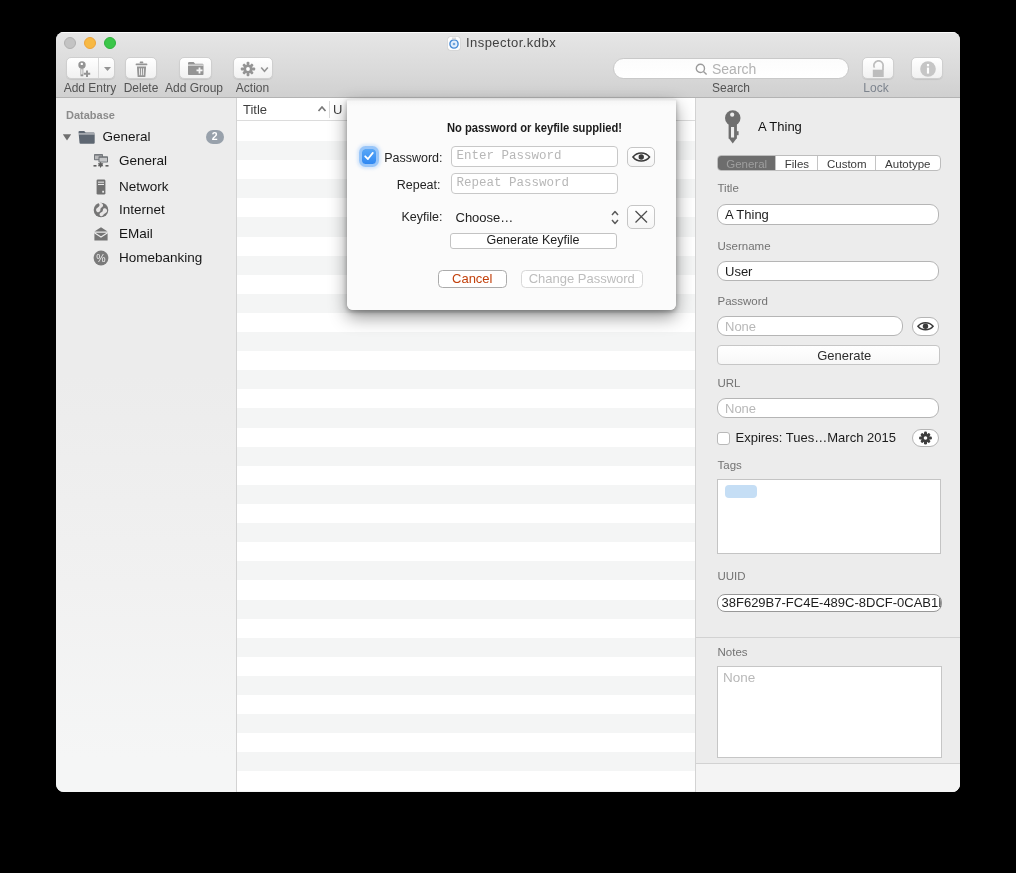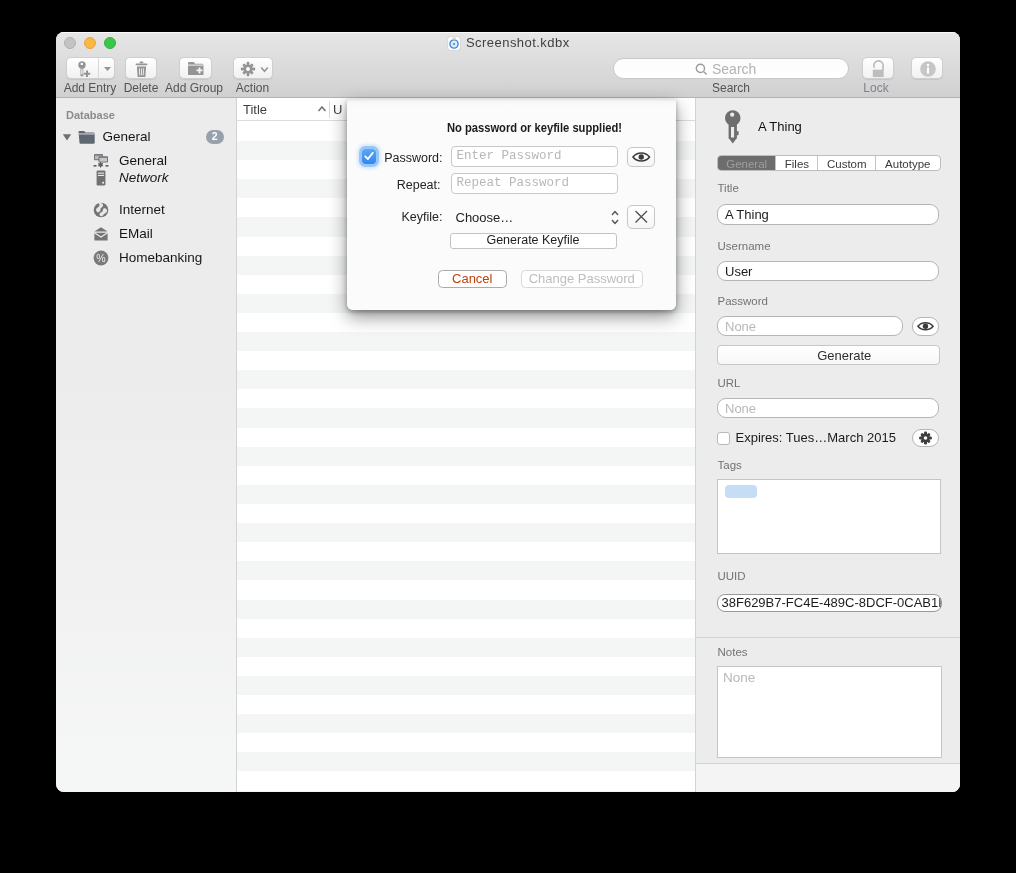--- a/index.html
+++ b/index.html
@@ -111,21 +111,21 @@
     <div class="light" id="l1"></div>
       <div class="light" id="l2"></div>
       <div class="light" id="l3"></div>
     <div id="docicon">
       <svg width="12" height="13" viewBox="0 0 12 13">
         <circle cx="6" cy="7" r="4.1" fill="#e3eefb" stroke="#4489d4" stroke-width="1.4"></circle>
         <circle cx="6" cy="7" r="1.3" fill="#6fa5de"></circle>
         <rect x="4" y="0.5" width="4" height="2" fill="#d9d9d9"></rect>
       </svg>
     </div>
-    <div id="title">Screenshot.kdbx</div>
+    <div id="title">Inspector.kdbx</div>
 
     <div class="tbtn" id="b-addentry" style="left:10px;width:49px;">
       <div style="position:absolute;left:31px;top:0;width:1px;height:20px;background:#d8d8d8;"></div>
       <svg style="position:absolute;left:8px;top:2.5px;" width="16" height="16" viewBox="0 0 16 16">
         <g fill="#949494">
           <circle cx="7" cy="4" r="3.7"></circle>
           <circle cx="6.8" cy="2.9" r="1.2" fill="#fff"></circle>
           <rect x="5.5" y="7.5" width="2.8" height="7.8"></rect>
           <rect x="6.3" y="8.2" width="1.2" height="5.2" fill="#fff"></rect>
           <path d="M11 9.5 h2 v2.2 h2.2 v2 h-2.2 v2.2 h-2 v-2.2 h-2.2 v-2 h2.2 Z"></path>
@@ -233,21 +233,21 @@
           <rect x="6.5" y="4.8" width="7.5" height="3.8" fill="#c6c7c9"></rect>
         </g>
         <g fill="#5f5f5f">
           <path d="M8 10.4 l1 1.7 l1.9 0 l-0.9 1.6 l0.9 1.6 l-1.9 0 l-1 1.7 l-1 -1.7 l-1.9 0 l0.9 -1.6 l-0.9 -1.6 l1.9 0 Z" transform="translate(0,-1.2) scale(0.95)"></path>
           <rect x="0.5" y="12" width="3" height="1.6"></rect>
           <rect x="12.5" y="12" width="3" height="1.6"></rect>
         </g>
       </svg>
       <div class="txt">General</div>
     </div>
-    <div class="srow" style="top:68px;font-style:italic;">
+    <div class="srow" style="top:77px;">
       <svg class="ic" viewBox="0 0 16 16">
         <rect x="3.6" y="0.5" width="8.8" height="15" rx="1.3" fill="#717171"></rect>
         <rect x="5" y="2.6" width="6" height="1.1" fill="#e9e9e9"></rect>
         <rect x="5" y="4.9" width="6" height="1.1" fill="#e9e9e9"></rect>
         <rect x="9.2" y="11.8" width="1.8" height="1.8" fill="#e9e9e9"></rect>
       </svg>
       <div class="txt">Network</div>
     </div>
     <div class="srow" style="top:100px;">
       <svg class="ic" viewBox="0 0 16 16">

